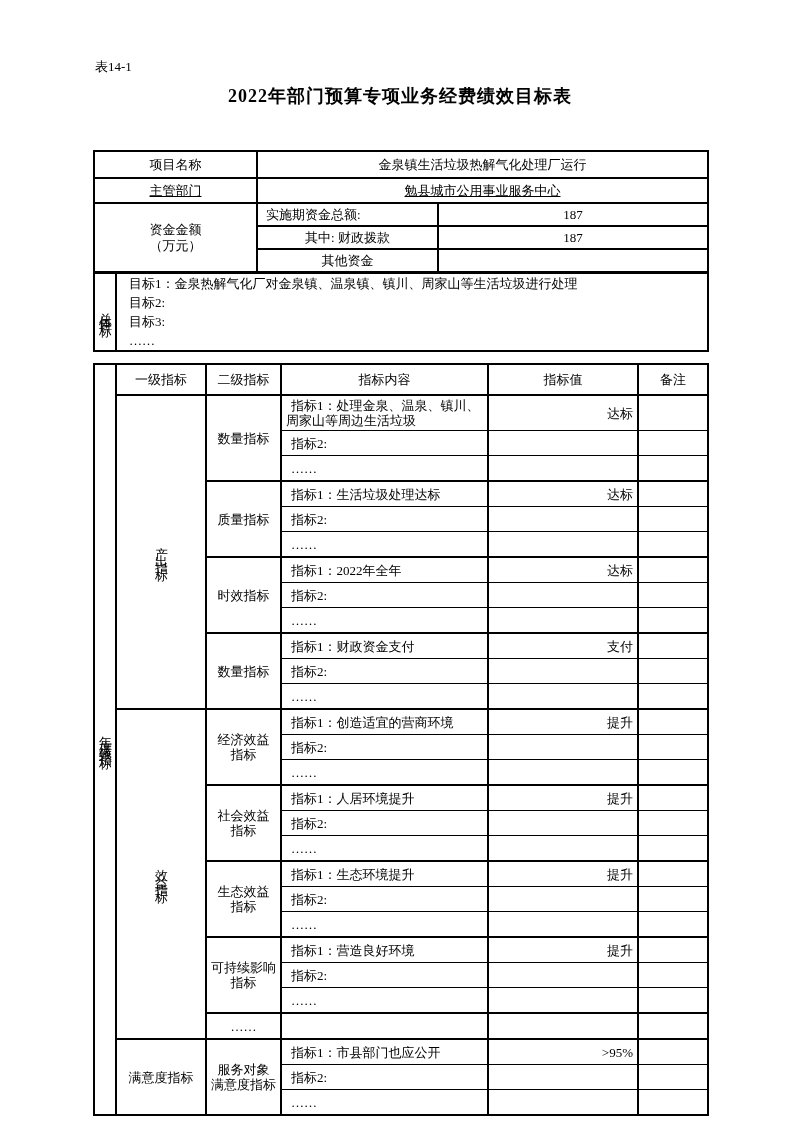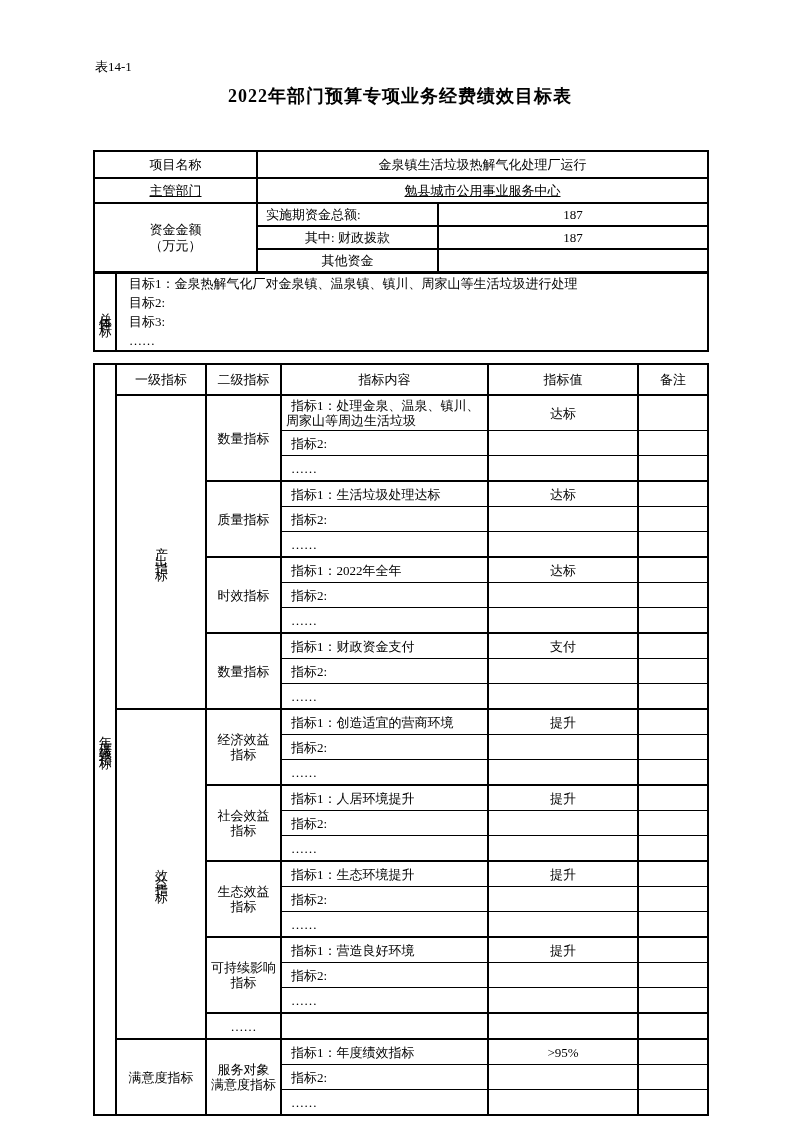--- a/index.html
+++ b/index.html
@@ -34,21 +34,21 @@
   .goal-lines{padding-left:12px;}
   .goal-lines div{line-height:19px;}
 
   
   .ind-table{position:absolute;left:93px;top:363px;width:614px;border:2px solid #000;}
   .ind-table td{border:1px solid #000;border-left-width:2px;border-right-width:2px;height:22px;line-height:15px;}
   .ind-table tr.hdr td{height:29px;}
   .ind-table tr.tall td{height:32px;}
   .ind-table tr.gs > td{border-top-width:2px;margin-top:21px;}
   .ct{text-align:left;padding:1px 4px;text-indent:5px;}
-  .vl{text-align:center;padding:1px 4px;}
+  .vl{text-align:right;padding:1px 4px;}
   .lvl2{white-space:pre-line;line-height:16px;}
 
   .vtext{writing-mode:vertical-rl;text-orientation:upright;display:inline-block;
          letter-spacing:4px;line-height:20px;}
   .lvl1v{letter-spacing:7px;}
 
   
   .footnote{position:absolute;left:93px;top:1030px;width:616px;font-size:13px;
             font-weight:bold;line-height:19px;text-align:left;}
 </style>
@@ -277,21 +277,21 @@
         <td class="lvl2">……</td>
         <td class="ct"></td>
         <td class="vl"></td>
         <td class="rk"></td>
       </tr>
 
       <tr class="gs">
         <td rowspan="3">满意度指标</td>
         <td rowspan="3" class="lvl2">服务对象
 满意度指标</td>
-        <td class="ct">指标1：年度绩效指标</td>
+        <td class="ct">指标1：市县部门也应公开</td>
         <td class="vl">&gt;95%</td>
         <td class="rk"></td>
       </tr>
       <tr>
         <td class="ct">指标2:</td>
         <td class="vl"></td>
         <td class="rk"></td>
       </tr>
       <tr>
         <td class="ct">……</td>

